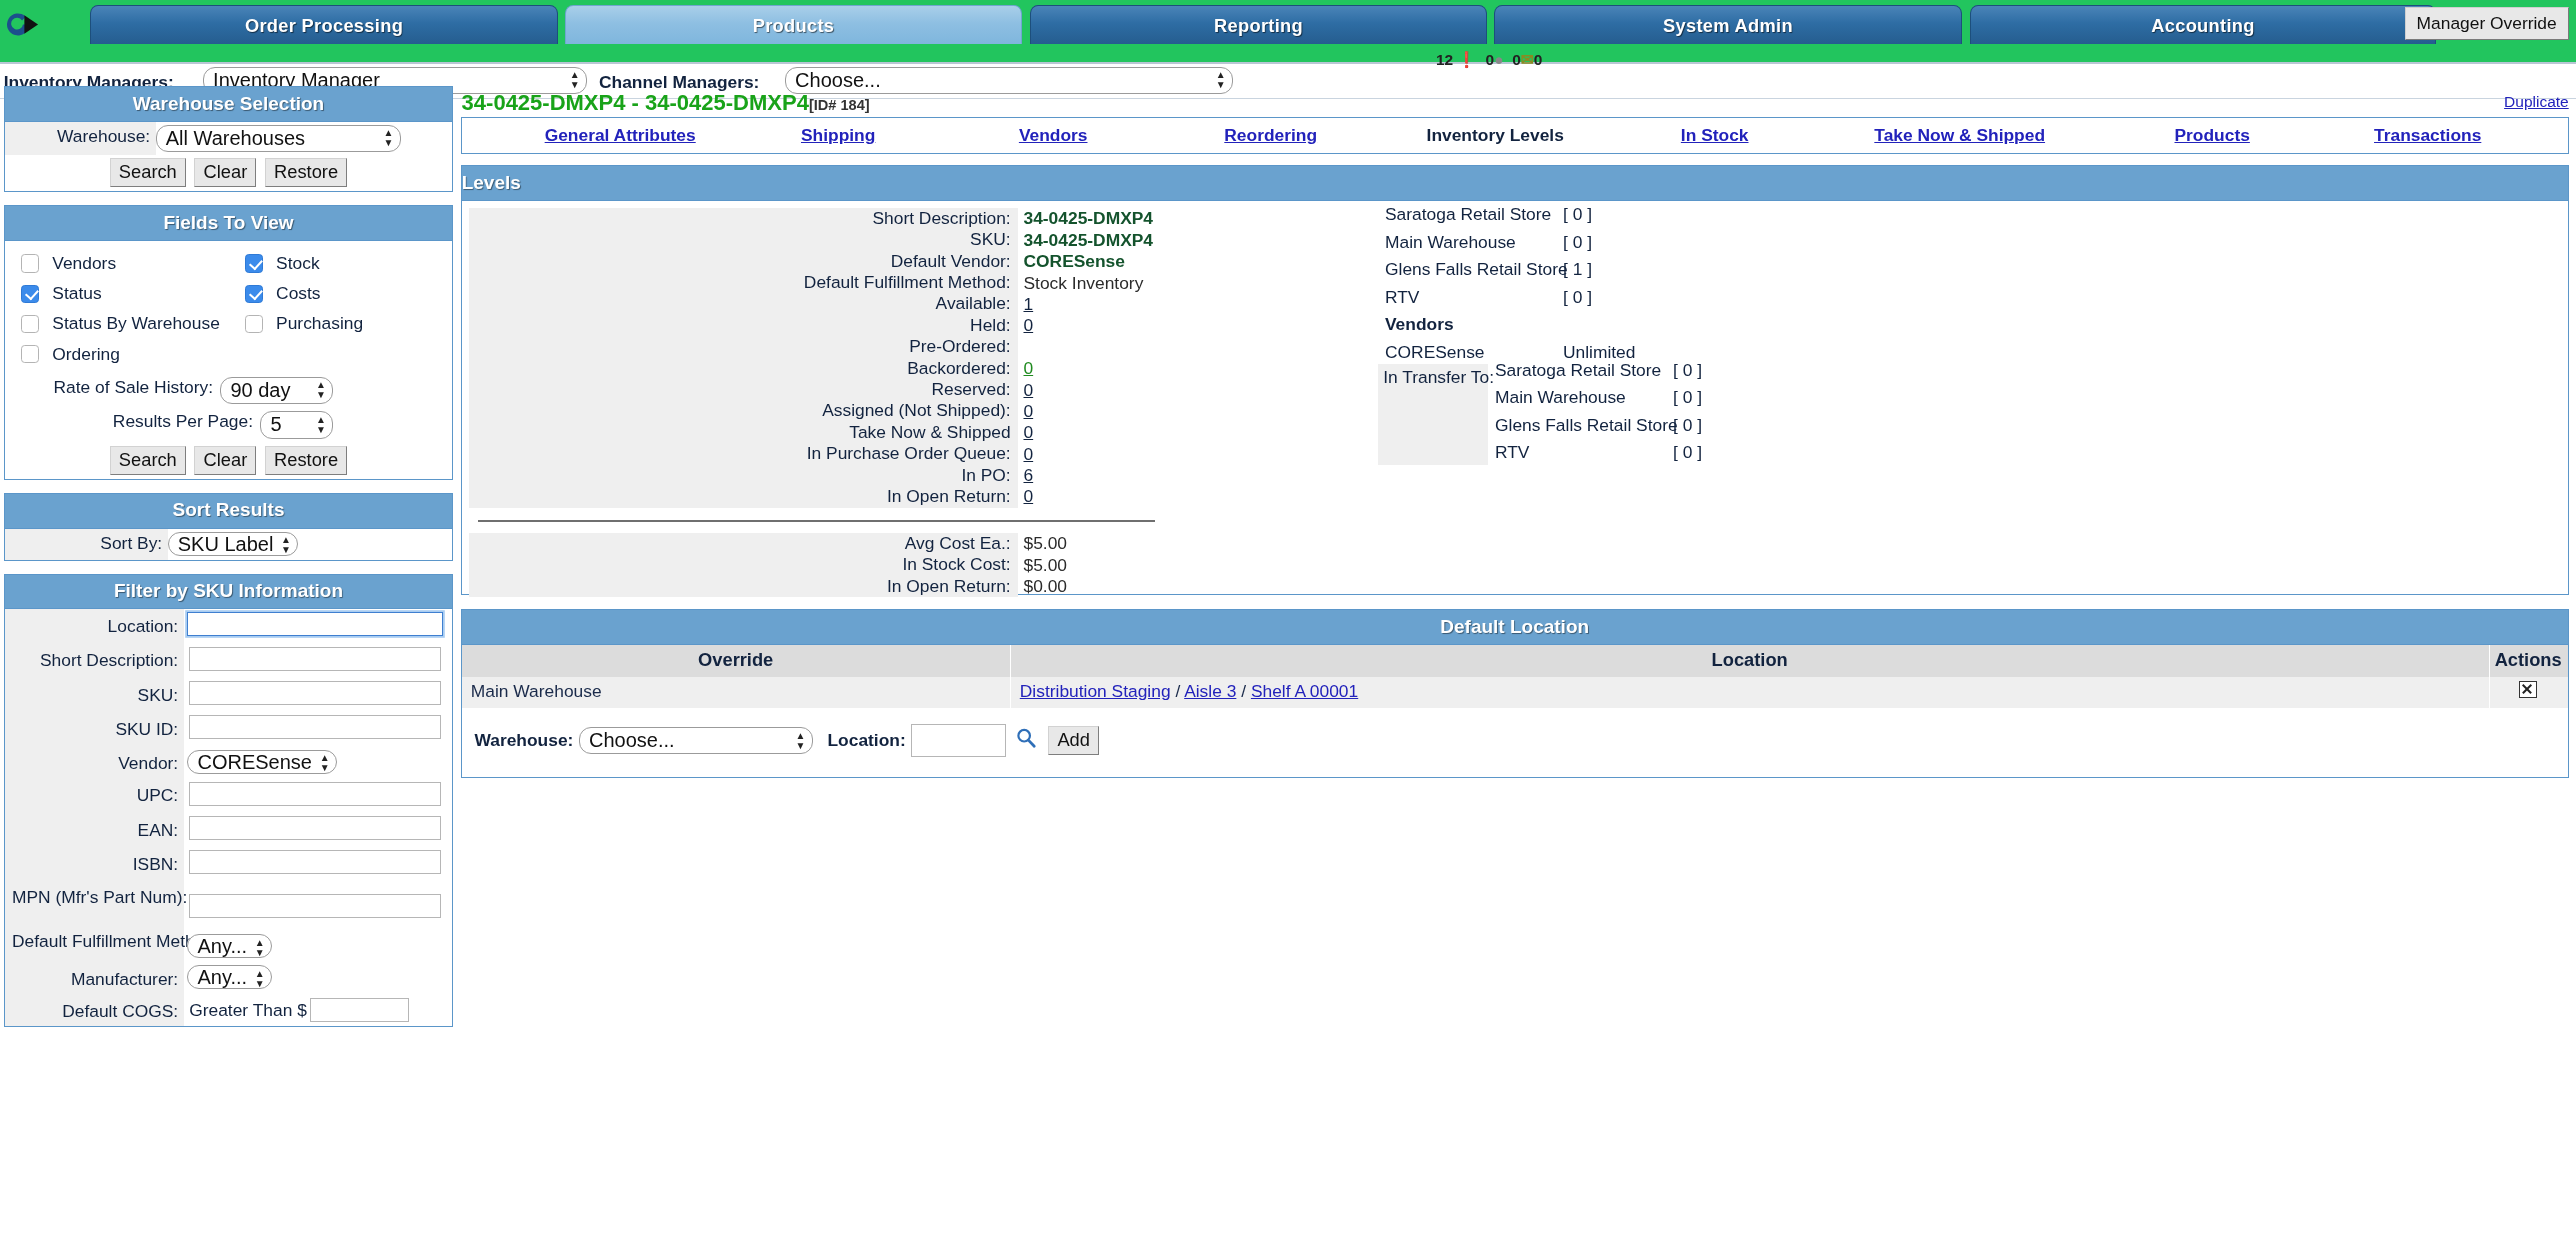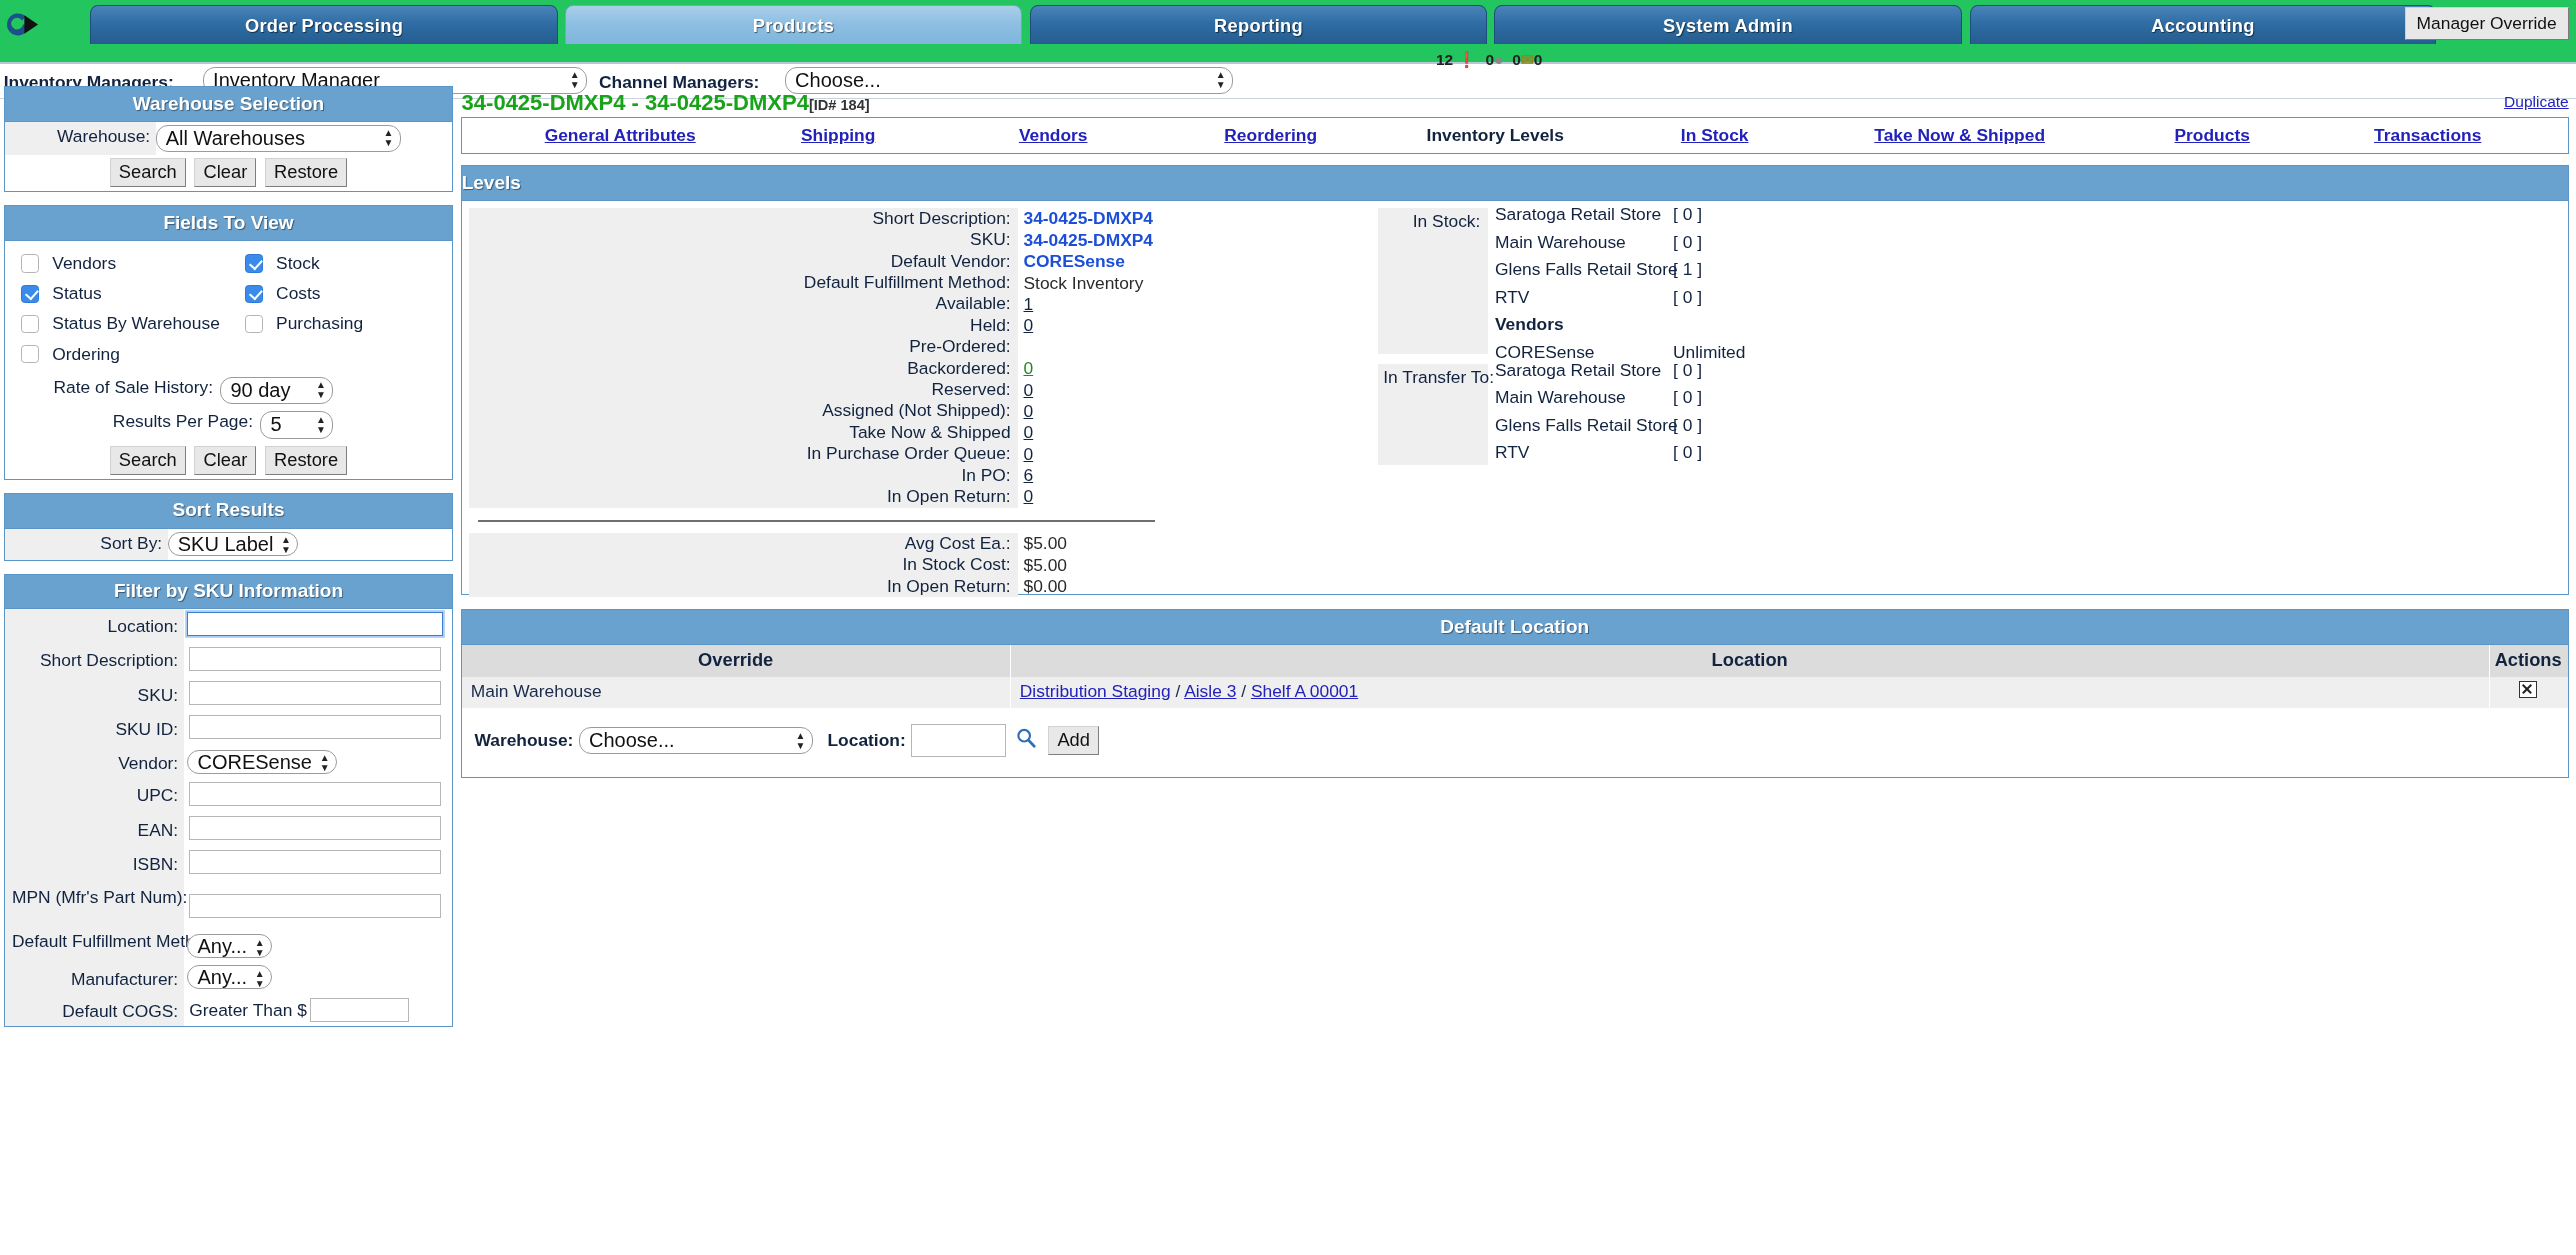--- a/index.html
+++ b/index.html
@@ -180,21 +180,21 @@
 
   .lvlrow { display: flex; align-items: center; height: 21.4px; }
   .lvlrow .k {
     width: 549px; text-align: right; background: #efefef;
     padding: 2.7px 7.3px 2.7px 0; font-size: 17.4px; color: #12233f; white-space: nowrap;
     height: 21.4px; line-height: 15.5px;
   }
   .lvlrow .v {
     padding-left: 5.5px; font-size: 17.4px; white-space: nowrap;
   }
-  .v.bold { font-weight: bold; color: #1d4ed8; }
+  .v.bold { font-weight: bold; color: #14532d; }
   .v.plain { color: #2b2b2b; }
   .v.link { color: #12233f; text-decoration: underline; }
   .v.linkgreen { color: #1f8a1f; text-decoration: underline; }
 
   .stkbox {
     position: absolute; display: flex;
   }
   .stkbox .skey {
     width: 110px; background: #efefef; text-align: right;
     padding: 2.7px 7.3px 0 5.5px; font-size: 17.4px; color: #12233f; white-space: nowrap;
@@ -592,21 +592,20 @@
             <div class="k">In Stock Cost:</div>
             <div class="v plain">$5.00</div>
           </div>
         <div class="lvlrow">
             <div class="k">In Open Return:</div>
             <div class="v plain">$0.00</div>
           </div>
       </div>
 
       <div class="stkbox" style="left:916px;top:7.3px;">
-        <div class="skey" style="height:146px;">In Stock:</div>
         <div class="stklist">
           <div class="stkline" style="margin-bottom:12px;">
               <div class="nm">Saratoga Retail Store</div>
               <div class="qt">[ 0 ]</div>
             </div>
           <div class="stkline" style="margin-bottom:12px;">
               <div class="nm">Main Warehouse</div>
               <div class="qt">[ 0 ]</div>
             </div>
           <div class="stkline" style="margin-bottom:12px;">

